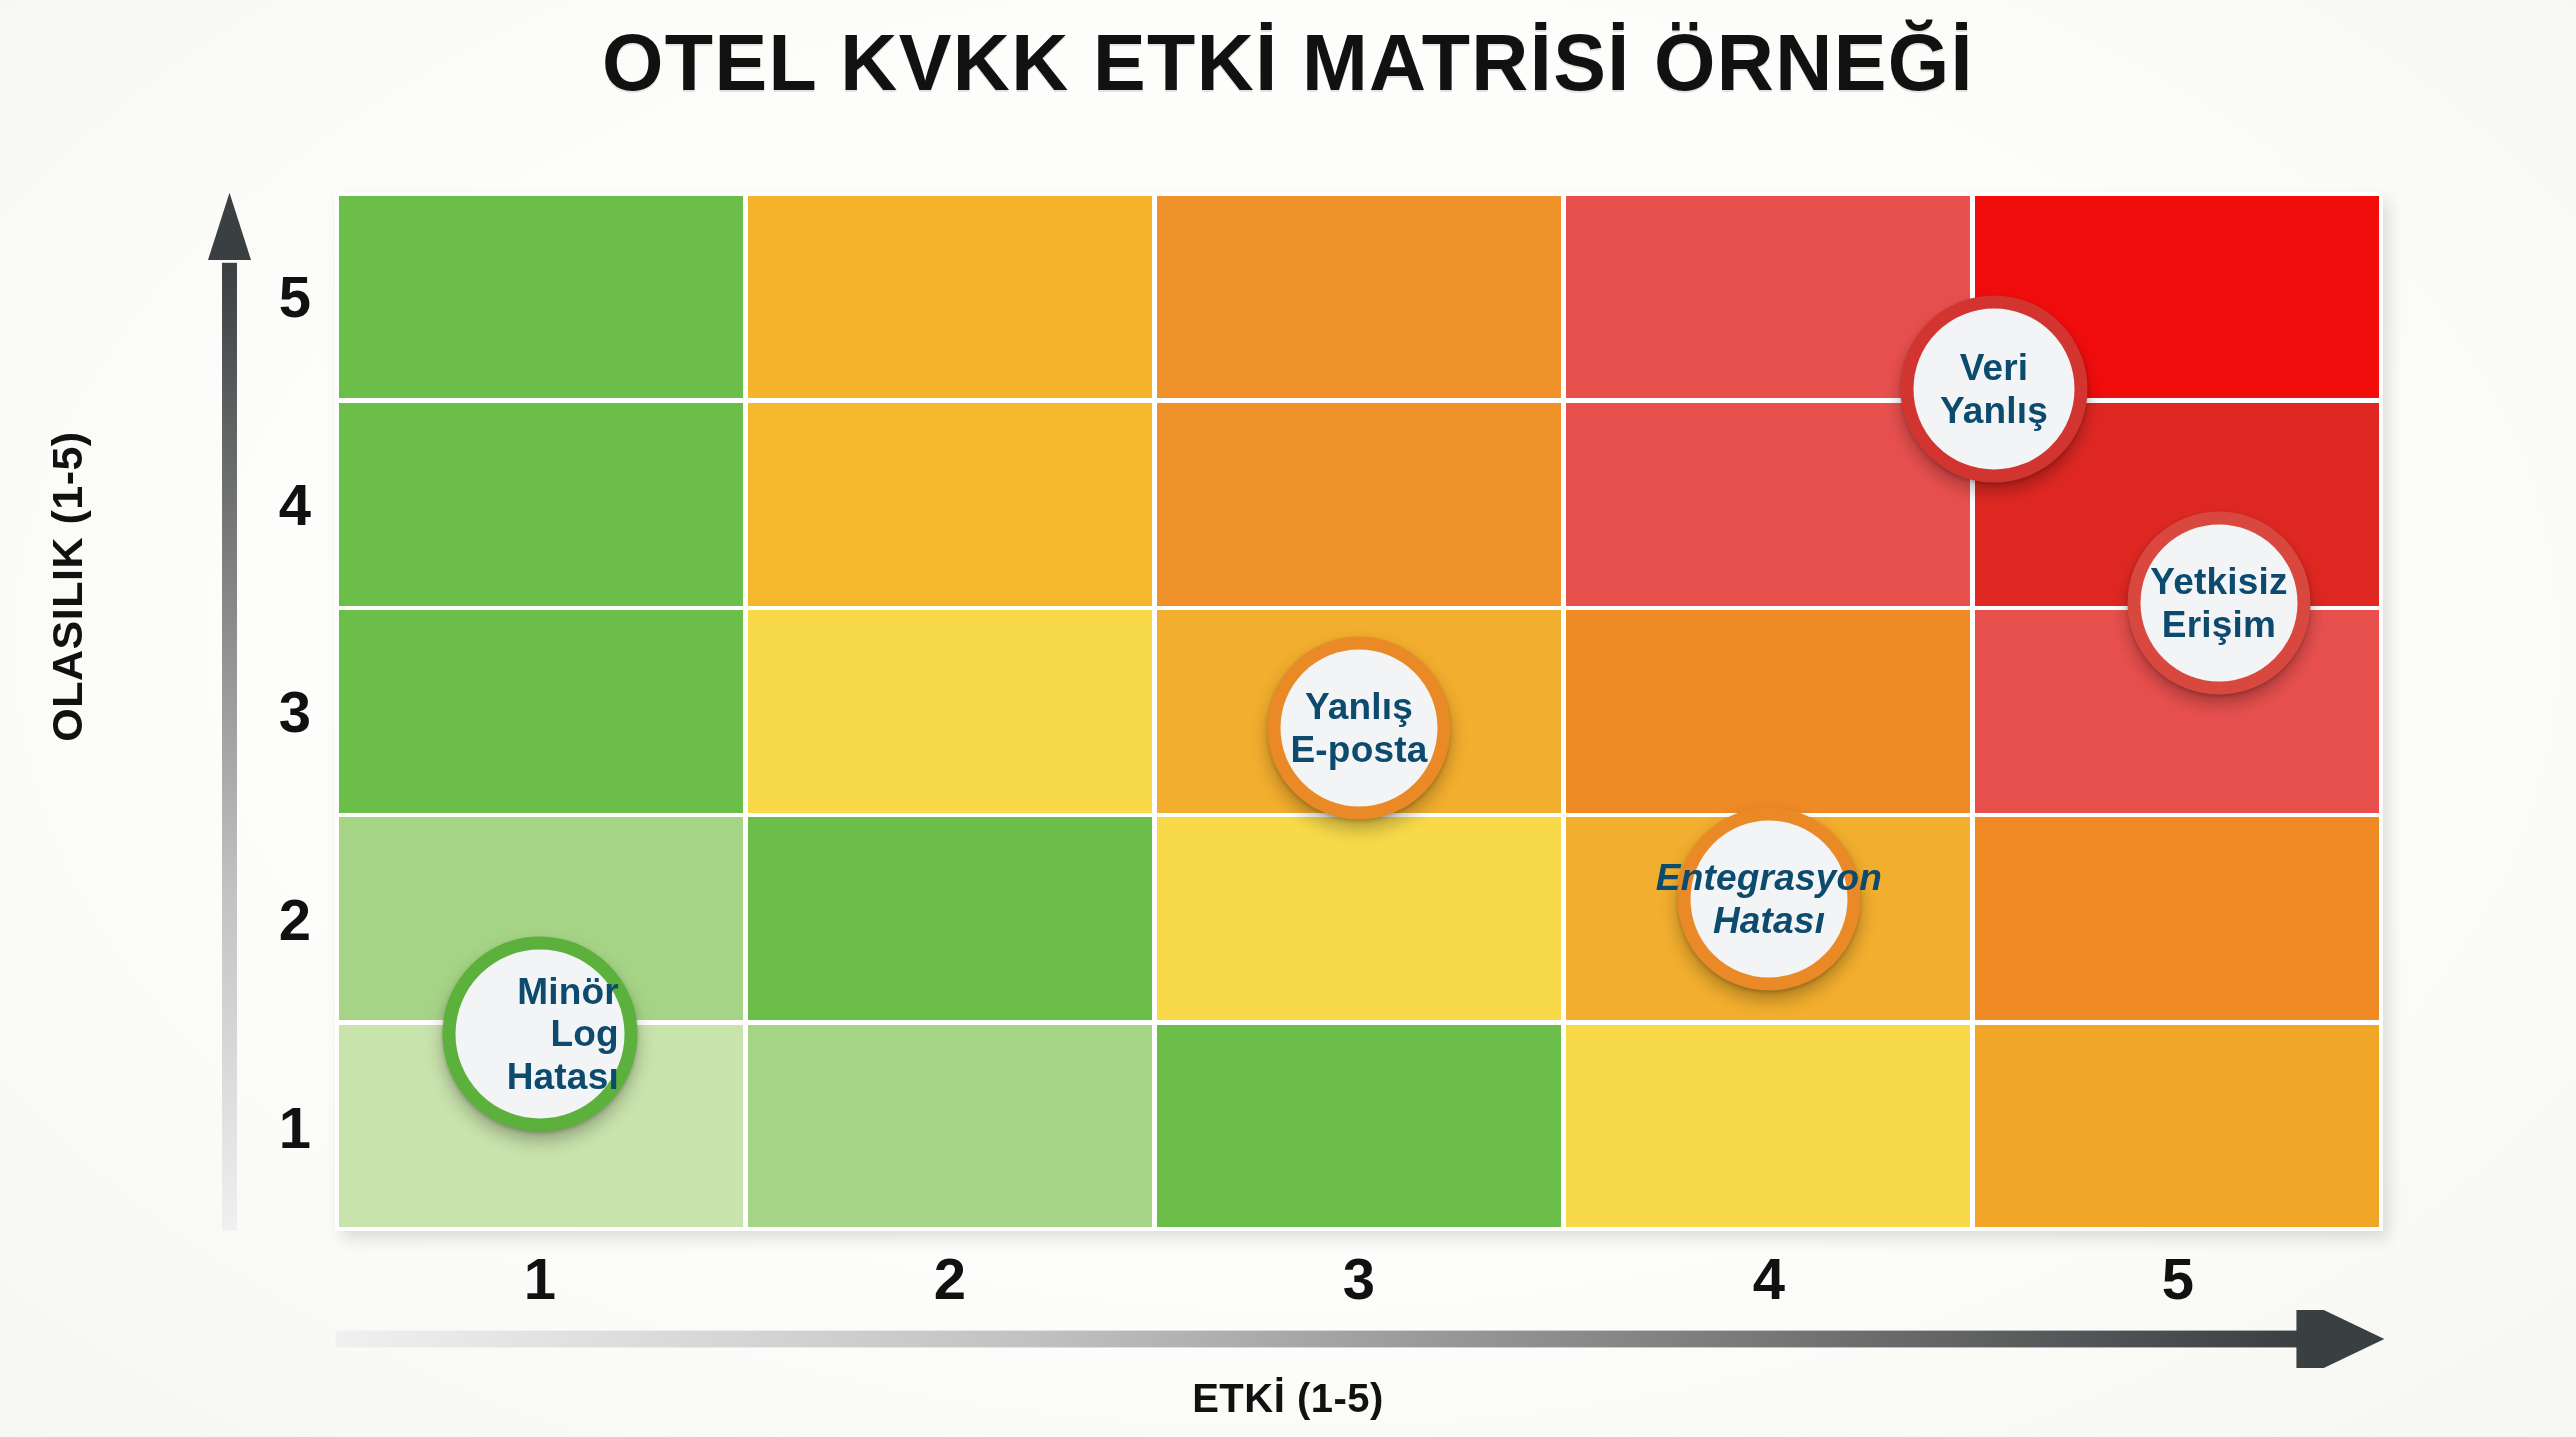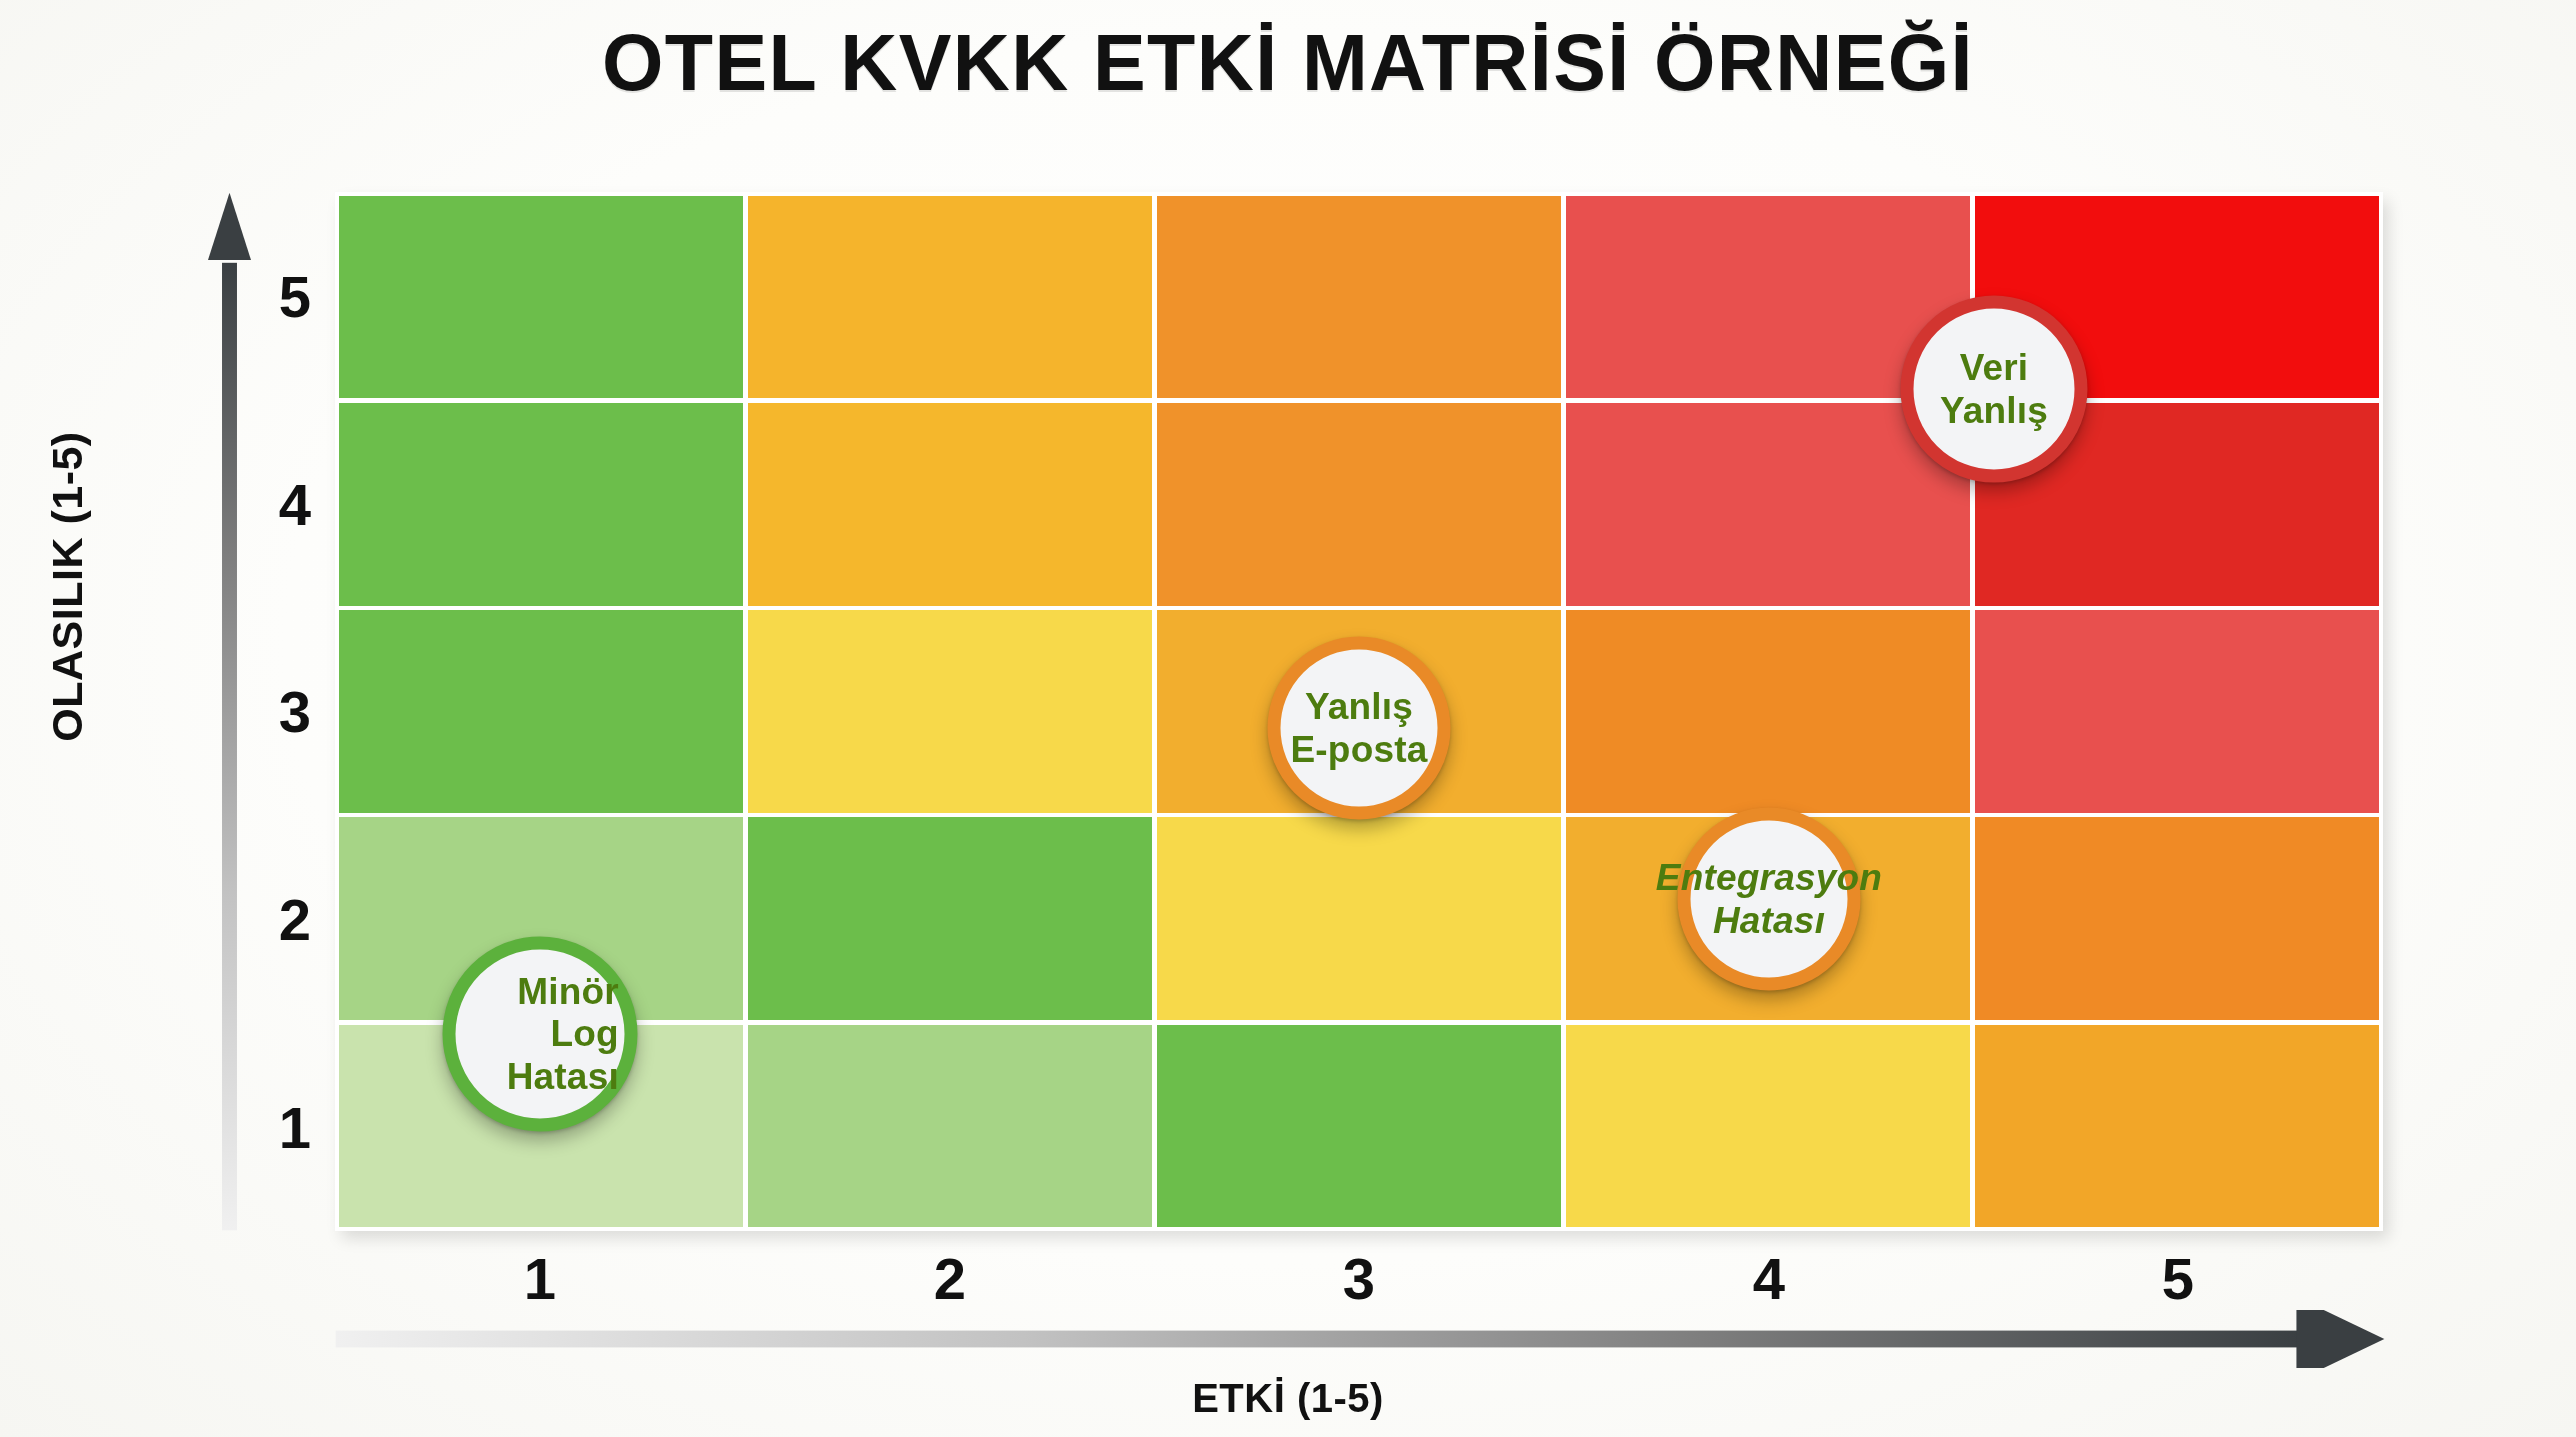--- a/index.html
+++ b/index.html
@@ -69,21 +69,21 @@
     text-align:center;
     box-sizing:border-box;
     background:#f3f4f6;
     box-shadow:0 9.4px 17px rgba(0,0,0,.28), 0 1.9px 3.7px rgba(0,0,0,.18);
     pointer-events:auto;
   }
   .bubble-label{
     font-size:37px;
     font-weight:bold;
     line-height:1.14;
-    color:#4d7c0f;
+    color:#0c4a6e;
     letter-spacing:0.2px;
     padding:0 5.6px;
   }
 
   
   #y-axis-arrow{
     position:absolute;
     left:208px;top:192px;
     width:43px;height:1039px;
   }
@@ -177,20 +177,23 @@
       <div class="bubble-label"><span>Minör Log</span><br><span>Hatası</span></div>
     </div>
     <div class="bubble" style="width: 183px; height: 183px; left: 1024px; top: 536px; border: 13px solid rgb(233, 138, 39);">
       <div class="bubble-label"><span>Yanlış</span><br><span>E-posta</span></div>
     </div>
     <div class="bubble" style="width: 183px; height: 183px; left: 1434px; top: 707px; border: 13px solid rgb(233, 138, 39); font-style: italic;">
       <div class="bubble-label"><span>Entegrasyon</span><br><span>Hatası</span></div>
     </div>
     <div class="bubble" style="width: 187px; height: 187px; left: 1659px; top: 197px; border: 13px solid rgb(210, 53, 48);">
       <div class="bubble-label"><span>Veri</span><br><span>Yanlış</span></div>
+    </div>
+    <div class="bubble" style="width: 183px; height: 183px; left: 1884px; top: 411px; border: 13px solid rgb(217, 72, 63);">
+      <div class="bubble-label"><span>Yetkisiz</span><br><span>Erişim</span></div>
     </div>
   </div>
 
 <div id="y-axis-arrow">
   <svg width="43" height="1039" viewBox="0 0 46 1110" xmlns="http://www.w3.org/2000/svg">
     <defs>
       <linearGradient id="ygrad" x1="0" y1="1" x2="0" y2="0">
         <stop offset="0%" stop-color="#f0f0f0"></stop>
         <stop offset="35%" stop-color="#c2c2c2"></stop>
         <stop offset="70%" stop-color="#7d7d7d"></stop>

